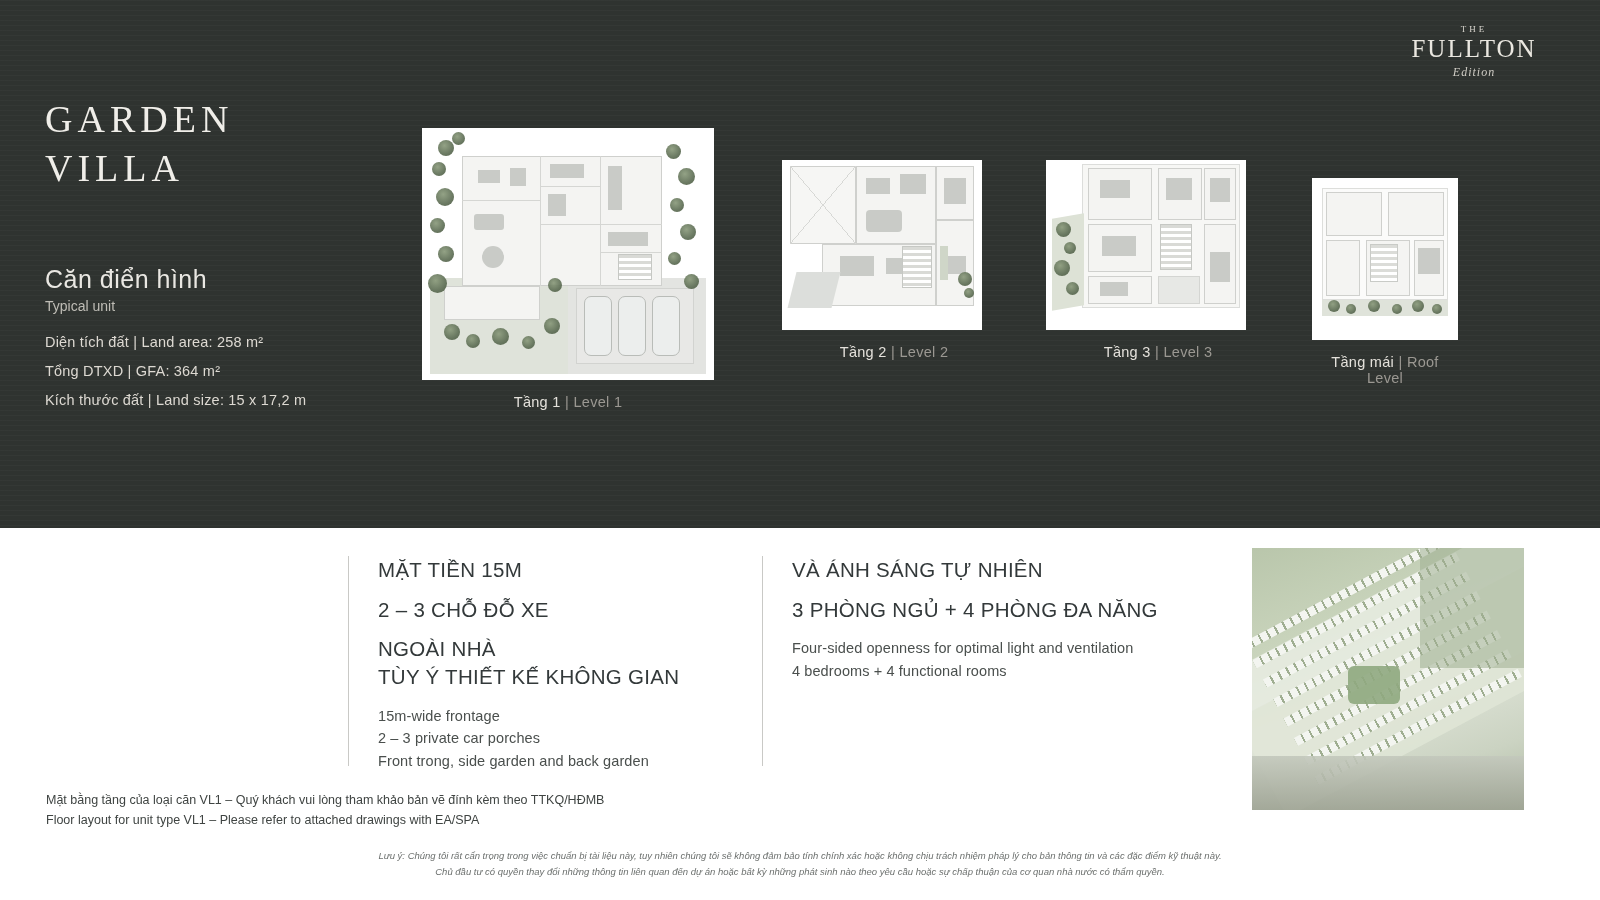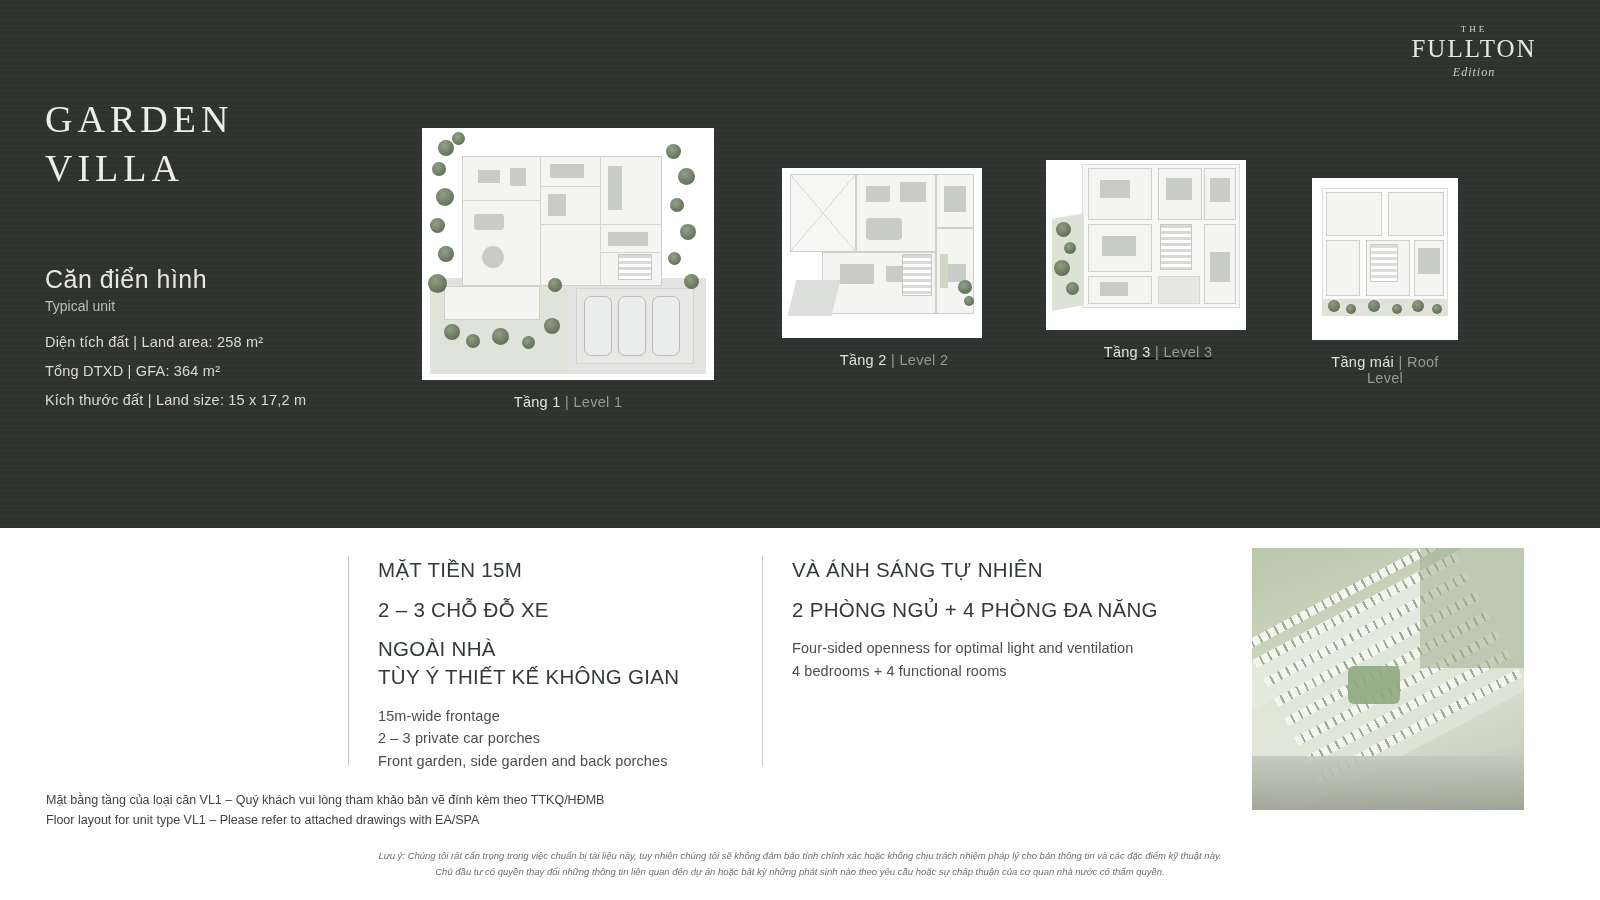--- a/index.html
+++ b/index.html
@@ -201,21 +201,21 @@
       <div class="pg tree" style="left:258px; top:96px; width:16px; height:16px;"></div>
       <div class="pg tree" style="left:246px; top:124px; width:13px; height:13px;"></div>
       <div class="pg tree" style="left:262px; top:146px; width:15px; height:15px;"></div>
     </div>
     <div class="caption">
       <span>Tầng 1</span>
       <span class="en">|&nbsp;<span>Level 1</span></span>
     </div>
   </div>
 
-  <div class="plan" style="left:782px; top:168px; width:224px;">
+  <div class="plan" style="left:782px; top:160px; width:224px;">
     <div class="frame" style="width:200px; height:170px;">
       <div class="pg grey" style="left:0px; top:0px; width:200px; height:170px; background:#ffffff;"></div>
       <div class="pg" style="left:8px; top:6px; width:66px; height:78px; border:1px solid #cfd0cd; background:#f6f6f4;"></div>
       <div class="pg" style="left:8px; top:6px; width:66px; height:78px; background:
         linear-gradient(to bottom right, transparent 49.6%, #d7d8d5 49.6%, #d7d8d5 50.4%, transparent 50.4%),
         linear-gradient(to bottom left, transparent 49.6%, #d7d8d5 49.6%, #d7d8d5 50.4%, transparent 50.4%);"></div>
       <div class="pg room" style="left:74px; top:6px; width:80px; height:78px;"></div>
       <div class="pg room" style="left:154px; top:6px; width:38px; height:54px;"></div>
       <div class="pg room" style="left:40px; top:84px; width:114px; height:62px;"></div>
       <div class="pg room" style="left:154px; top:60px; width:38px; height:86px;"></div>
@@ -233,21 +233,21 @@
       <div class="pg" style="left:158px; top:86px; width:8px; height:34px; background:#cfd6c8;"></div>
       <div class="pg tree" style="left:176px; top:112px; width:14px; height:14px;"></div>
       <div class="pg tree" style="left:182px; top:128px; width:10px; height:10px;"></div>
     </div>
     <div class="caption">
       <span>Tầng 2</span>
       <span class="en">|&nbsp;<span>Level 2</span></span>
     </div>
   </div>
 
-  <div class="plan" style="left:1046px; top:160px; width:224px;text-decoration:underline;">
+  <div class="plan" style="left:1046px; top:160px; width:224px;">
     <div class="frame" style="width:200px; height:170px;">
       <div class="pg grey" style="left:36px; top:4px; width:158px; height:144px; background:#f7f7f5; border:1px solid #dcdddb;"></div>
       <div class="pg room" style="left:42px; top:8px; width:64px; height:52px;"></div>
       <div class="pg room" style="left:112px; top:8px; width:44px; height:52px;"></div>
       <div class="pg room" style="left:158px; top:8px; width:32px; height:52px;"></div>
       <div class="pg room" style="left:42px; top:64px; width:64px; height:48px;"></div>
       <div class="pg room" style="left:42px; top:116px; width:64px; height:28px;"></div>
       <div class="pg room" style="left:158px; top:64px; width:32px; height:80px;"></div>
       <div class="pg greydark" style="left:54px; top:20px; width:30px; height:18px;"></div>
       <div class="pg greydark" style="left:120px; top:18px; width:26px; height:22px;"></div>
@@ -305,29 +305,29 @@
   <div class="col" style="left:378px; top:28px; width:360px;">
     <div class="hl">MẶT TIỀN 15M</div>
     <div class="hl">2 – 3 CHỖ ĐỖ XE</div>
     <div class="hl">
       <div>NGOÀI NHÀ</div>
       <div>TÙY Ý THIẾT KẾ KHÔNG GIAN</div>
     </div>
     <div class="sub" style="margin-top:14px;">
       <div>15m-wide frontage</div>
       <div>2 – 3 private car porches</div>
-      <div>Front garden, side garden and back porches</div>
+      <div>Front trong, side garden and back garden</div>
     </div>
   </div>
 
   <div class="col" style="left:792px; top:28px; width:420px;">
     <div class="hl">
       <div>VÀ ÁNH SÁNG TỰ NHIÊN</div>
     </div>
-    <div class="hl">2 PHÒNG NGỦ + 4 PHÒNG ĐA NĂNG</div>
+    <div class="hl">3 PHÒNG NGỦ + 4 PHÒNG ĐA NĂNG</div>
     <div class="sub" style="margin-top:14px;">
       <div>Four-sided openness for optimal light and ventilation</div>
       <div> 4 bedrooms + 4 functional rooms</div>
     </div>
   </div>
 
 </div>
 
 <div class="sitemap">
   <div style="position:absolute; inset:0; background:

